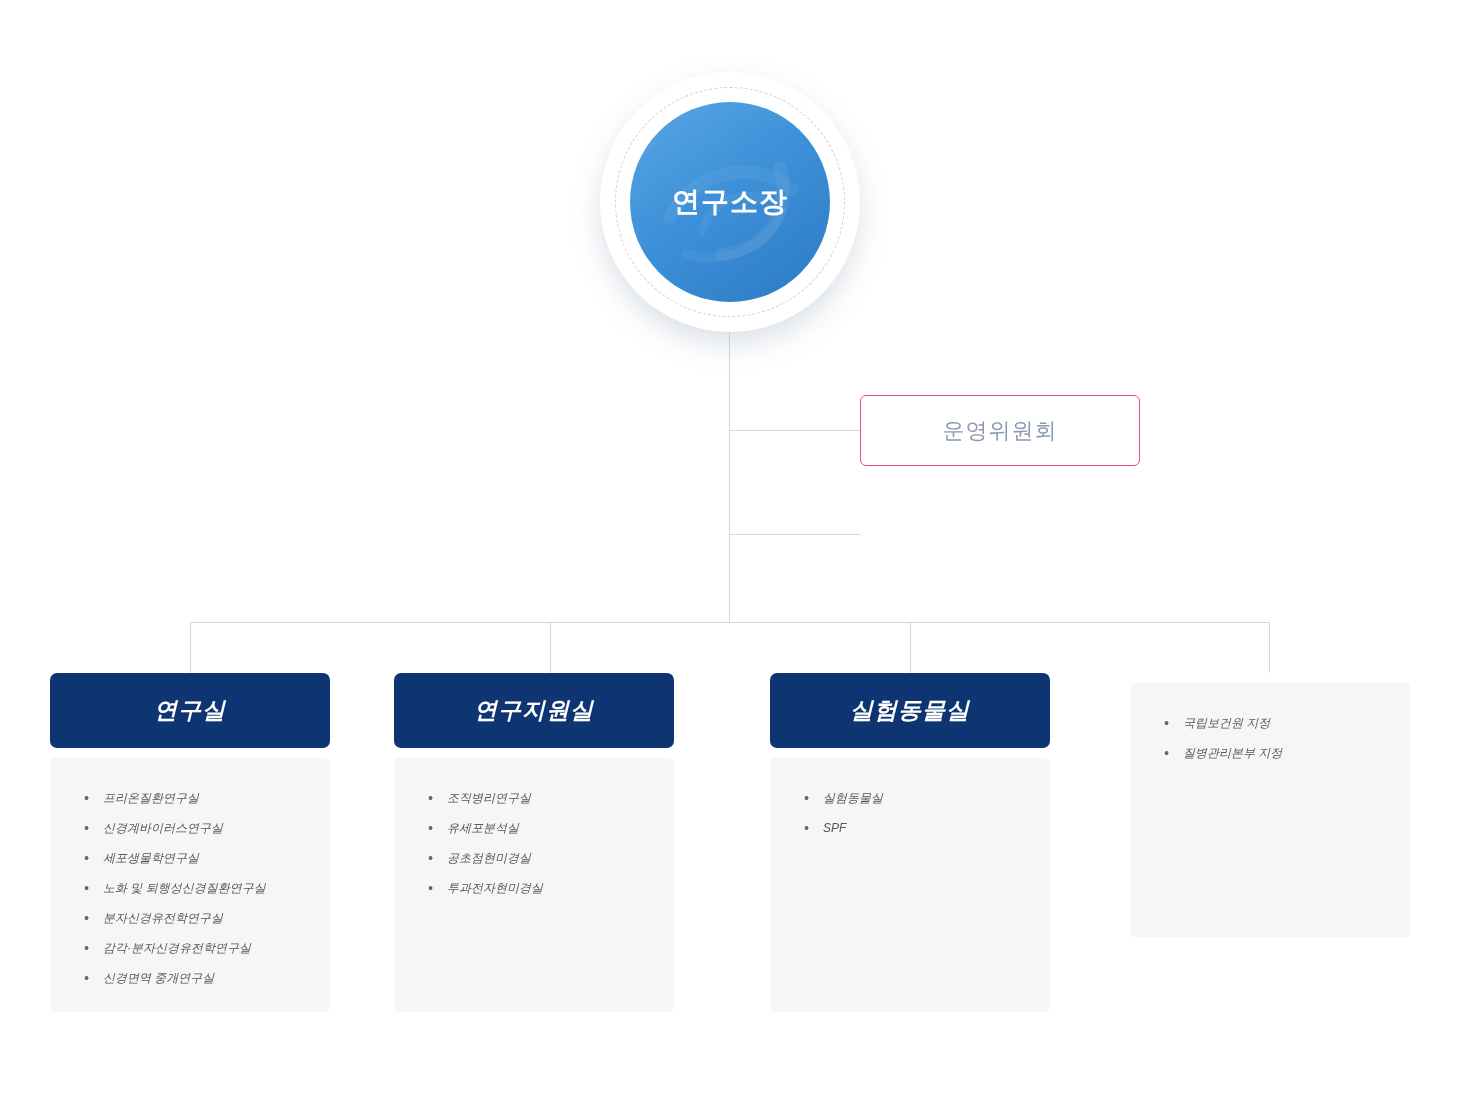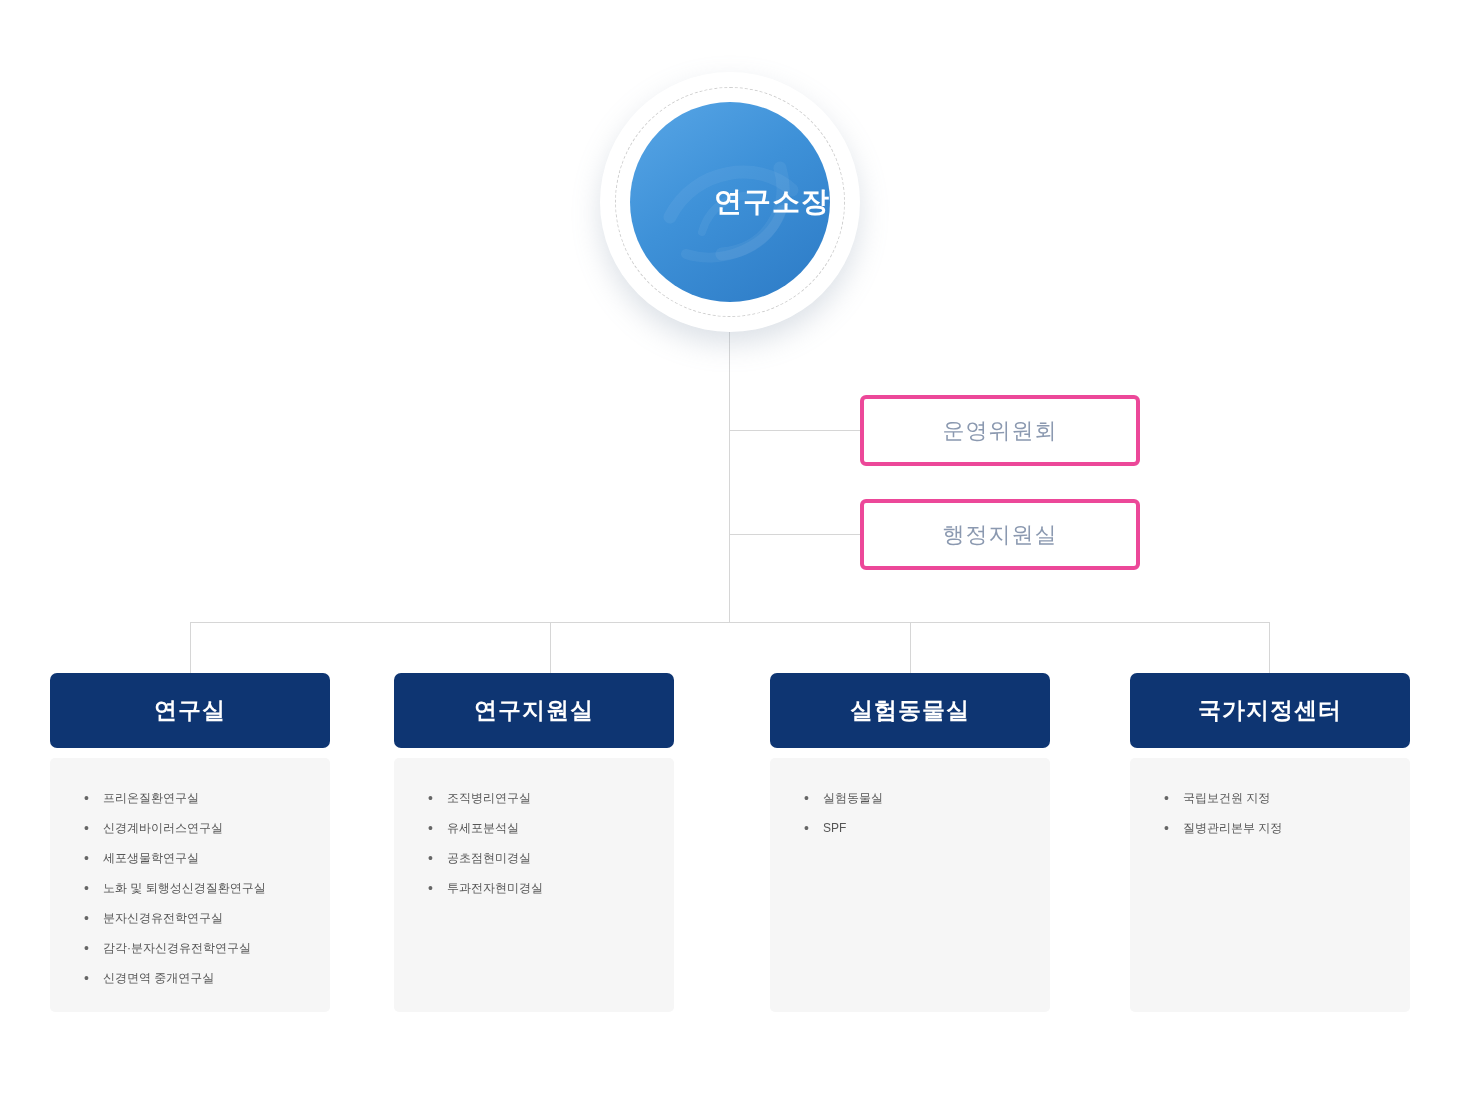--- a/index.html
+++ b/index.html
@@ -14,39 +14,39 @@
     position:absolute;left:600px;top:72px;width:260px;height:260px;border-radius:50%;
     background:#ffffff;box-shadow:0 12px 28px rgba(140,155,175,.30);
   }
   .circle-dashed{
     position:absolute;left:15px;top:15px;width:228px;height:228px;border-radius:50%;
     border:1px dashed #cfcfcf;
   }
   .circle-blue{
     position:absolute;left:30px;top:30px;width:200px;height:200px;border-radius:50%;
     background:linear-gradient(145deg,#58a6e6 0%,#3e91d8 45%,#2c7ac5 100%);
-    display:flex;align-items:center;justify-content:flex-end;overflow:hidden;
+    display:flex;align-items:center;justify-content:center;overflow:hidden;
   }
   .circle-blue .label{
     position:relative;z-index:2;color:#fff;font-size:28px;font-weight:700;letter-spacing:1px;
   }
   .watermark{position:absolute;left:10px;top:30px;z-index:1;opacity:.45;}
 
   
   .side-box{
     position:absolute;left:860px;width:280px;height:71px;box-sizing:border-box;
-    border:4px solid #ec4899;border-radius:6px;background:#fff;
+    border:1px solid #ec4899;border-radius:6px;background:#fff;
     display:flex;align-items:center;justify-content:center;
     color:#8b99b0;font-size:22px;letter-spacing:1px;
   }
   .side-box.b1{top:395px;}
   .side-box.b2{top:499px;}
 
   
-  .column{position:absolute;top:673px;width:280px;}
+  .column{position:absolute;top:673px;width:280px;font-style:italic;}
   .column.c1{left:50px;}
   .column.c2{left:394px;}
   .column.c3{left:770px;}
   .column.c4{left:1130px;}
   .col-header{
     height:75px;border-radius:7px;background:#0e3572;
     display:flex;align-items:center;justify-content:center;
     color:#ffffff;font-size:23px;font-weight:700;letter-spacing:1px;
   }
   .col-panel{
@@ -91,23 +91,20 @@
           <path d="M62 100 C70 72 96 58 122 66" stroke-width="8"></path>
         </g>
       </svg>
       <span class="label">연구소장</span>
     </div>
   </div>
 
   <div class="side-box b1">
     <span>운영위원회</span>
   </div>
-  <div class="side-box b2">
-    <span>행정지원실</span>
-  </div>
 
   <div class="column c1">
     <div class="col-header">연구실</div>
     <div class="col-panel">
         <ul>
           <li>
             <div class="row">
               <span class="bullet">•</span>
               <span class="txt">프리온질환연구실</span>
             </div>
@@ -195,21 +192,20 @@
           <li>
             <div class="row">
               <span class="bullet">•</span>
               <span class="txt">SPF</span>
             </div>
           </li>
         </ul>
       </div>
   </div>
   <div class="column c4">
-    <div class="col-header">국가지정센터</div>
     <div class="col-panel">
         <ul>
           <li>
             <div class="row">
               <span class="bullet">•</span>
               <span class="txt">국립보건원 지정</span>
             </div>
           </li>
           <li>
             <div class="row">

